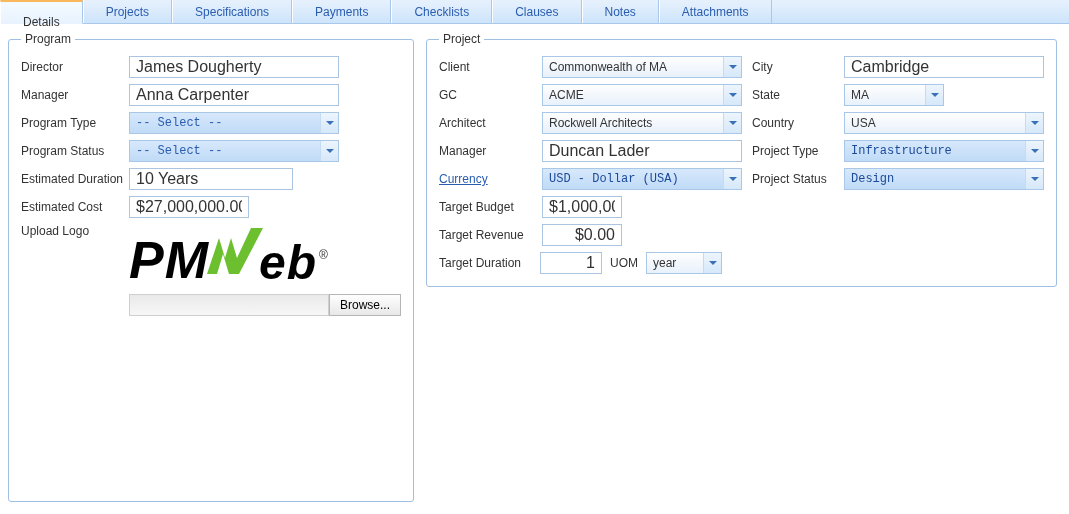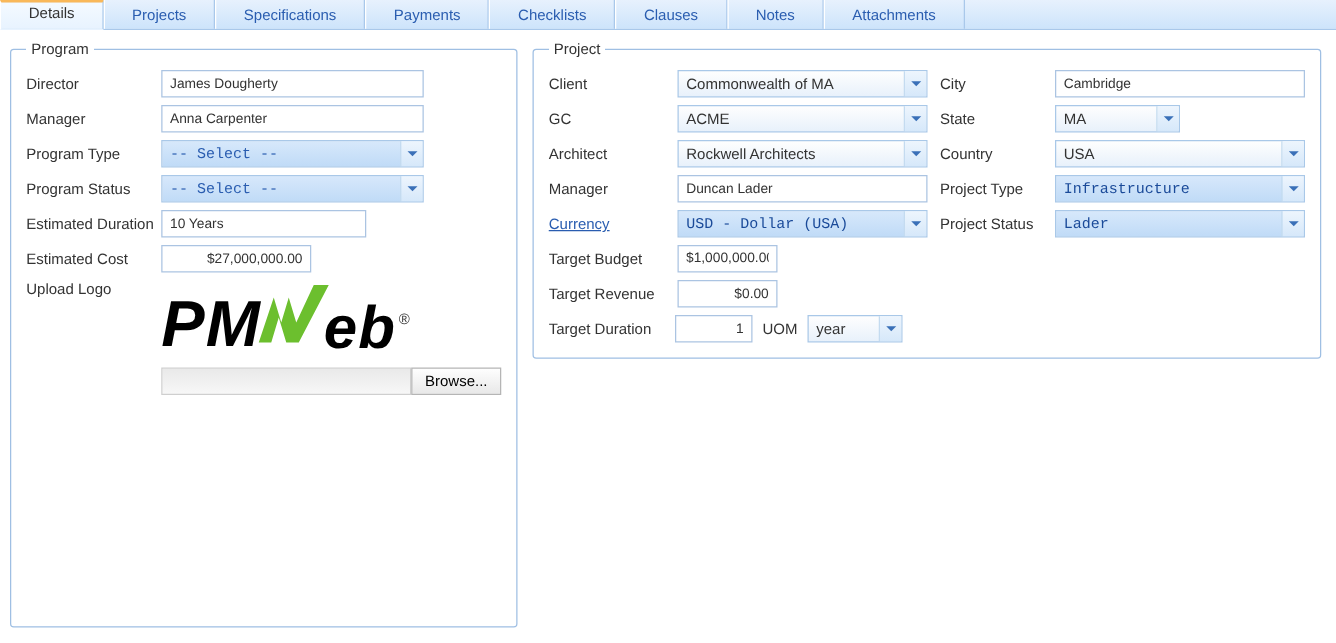--- a/index.html
+++ b/index.html
@@ -27,21 +27,21 @@
     cursor: pointer;
     line-height: 16px;
     position: relative;
     white-space: nowrap;
   }
   .tab.selected {
     background: linear-gradient(#f4faff, #e8f3ff);
     border-top: 2px solid #f9b859;
     border-bottom: 1px solid #e8f3ff;
     margin-bottom: -1px;
-    padding-top: 0;
+    padding-top: 12px;
     color: #333;
   }
   .content {
     display: flex;
     padding: 8px;
     gap: 12px;
   }
   fieldset {
     border: 1px solid #9fbfe3;
     border-radius: 3px;
@@ -67,21 +67,21 @@
     white-space: nowrap;
   }
   .program-fs .lbl { width: 108px; }
   .project-fs .lbl-a { width: 93px; }
   .project-fs .lbl-b { width: 82px; }
 
   .txt {
     height: 22px;
     border: 1px solid #abc4e2;
     padding: 2px 6px;
-    font-size: 11px;
+    font-size: 16px;
     color: #333;
     background: #fff;
   }
   .txt.right { text-align: right; }
 
   .combo {
     display: flex;
     height: 22px;
     border: 1px solid #a9c8e8;
     background: linear-gradient(#fefefe,#e8f1fb);
@@ -290,21 +290,21 @@
 
       <span class="lbl lbl-a link-label">Currency</span>
       <div class="combo blue strong">
         <span class="combo-text">USD - Dollar (USA)</span>
         <span class="combo-btn">
             <span class="chev"></span>
           </span>
       </div>
       <span class="lbl lbl-b">Project Status</span>
       <div class="combo blue strong">
-        <span class="combo-text">Lader</span>
+        <span class="combo-text">Design</span>
         <span class="combo-btn">
             <span class="chev"></span>
           </span>
       </div>
 
       <span class="lbl lbl-a">Target Budget</span>
       <div class="full2"><input class="txt right" style="width: 80px;" value="$1,000,000.00"></div>
       <span></span>
 
       <span class="lbl lbl-a">Target Revenue</span>

